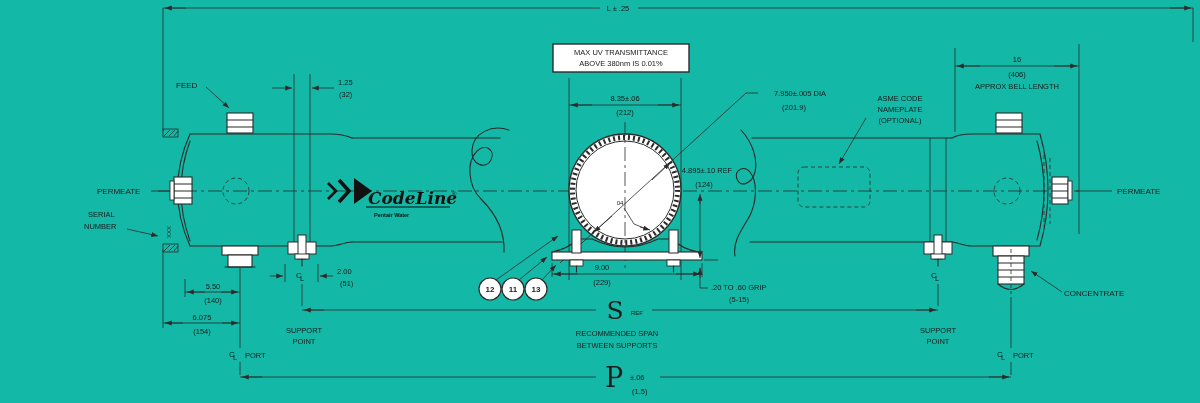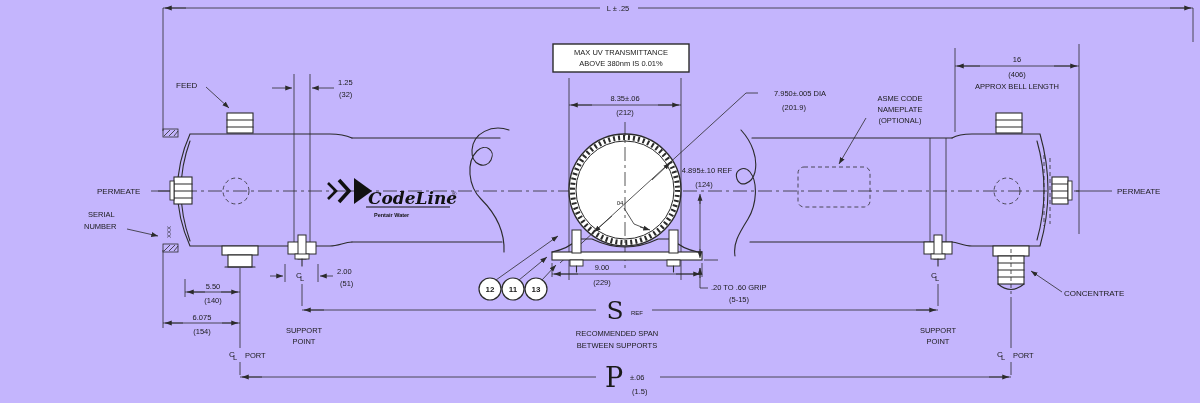--- a/index.html
+++ b/index.html
@@ -1,16 +1,16 @@
 <!DOCTYPE html>
 <html><head>
 <meta charset="utf-8">
 <style>
   html,body{margin:0;padding:0;background:#fff;}
-  #stage{position:relative;width:1200px;height:403px;background:#c4b5fd;overflow:hidden;
+  #stage{position:relative;width:1200px;height:403px;background:#14b8a6;overflow:hidden;
          font-family:"Liberation Sans",sans-serif;}
   svg{display:block}
   .ln{stroke:#2b2b2b;stroke-width:1.1;fill:none;stroke-linecap:round}
   .dim{stroke:#2b2b2b;stroke-width:0.8;fill:none}
   .cl{stroke:#2b2b2b;stroke-width:0.8;fill:none;stroke-dasharray:14 4 3 4}
   .hid{stroke:#2b2b2b;stroke-width:0.8;fill:none;stroke-dasharray:4 3}
   .hatchring{stroke:#2b2b2b;stroke-width:5;fill:none;stroke-dasharray:2 3}
   .txt{font:7.5px "Liberation Sans",sans-serif;fill:#1a1a1a}
   .txt8{font:8px "Liberation Sans",sans-serif;fill:#1a1a1a}
   .txt6{font:6px "Liberation Sans",sans-serif;fill:#1a1a1a}

